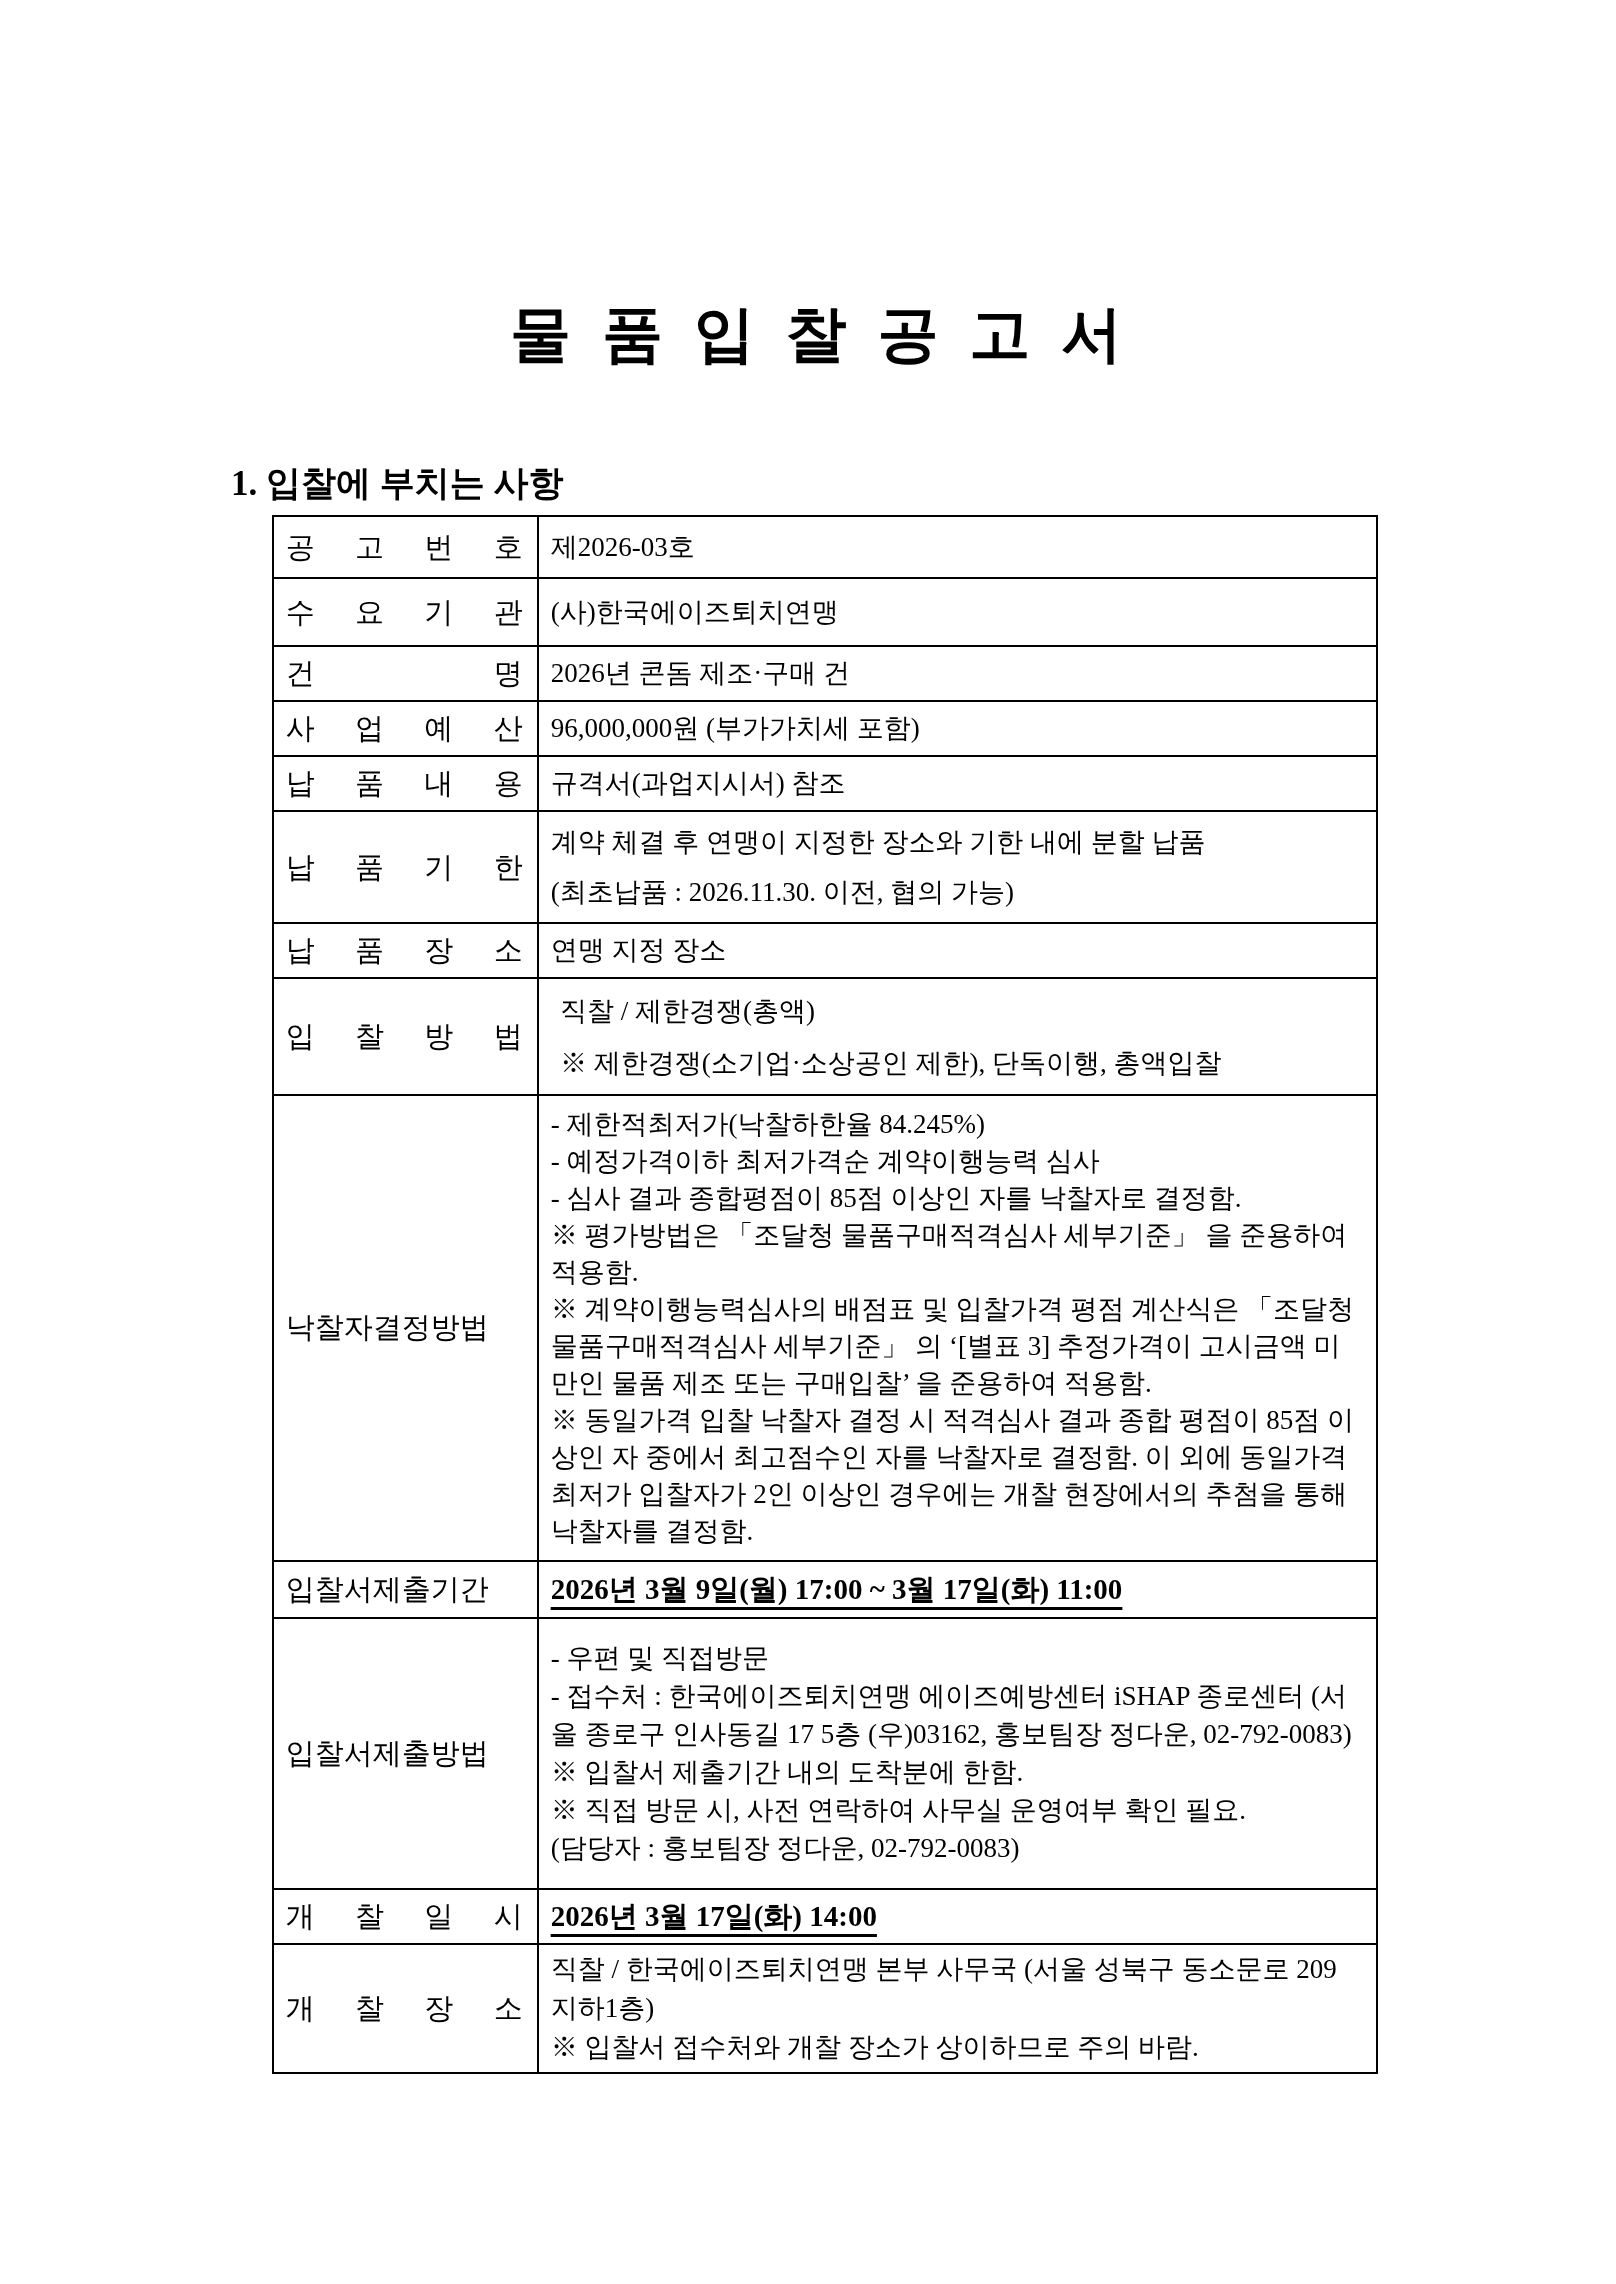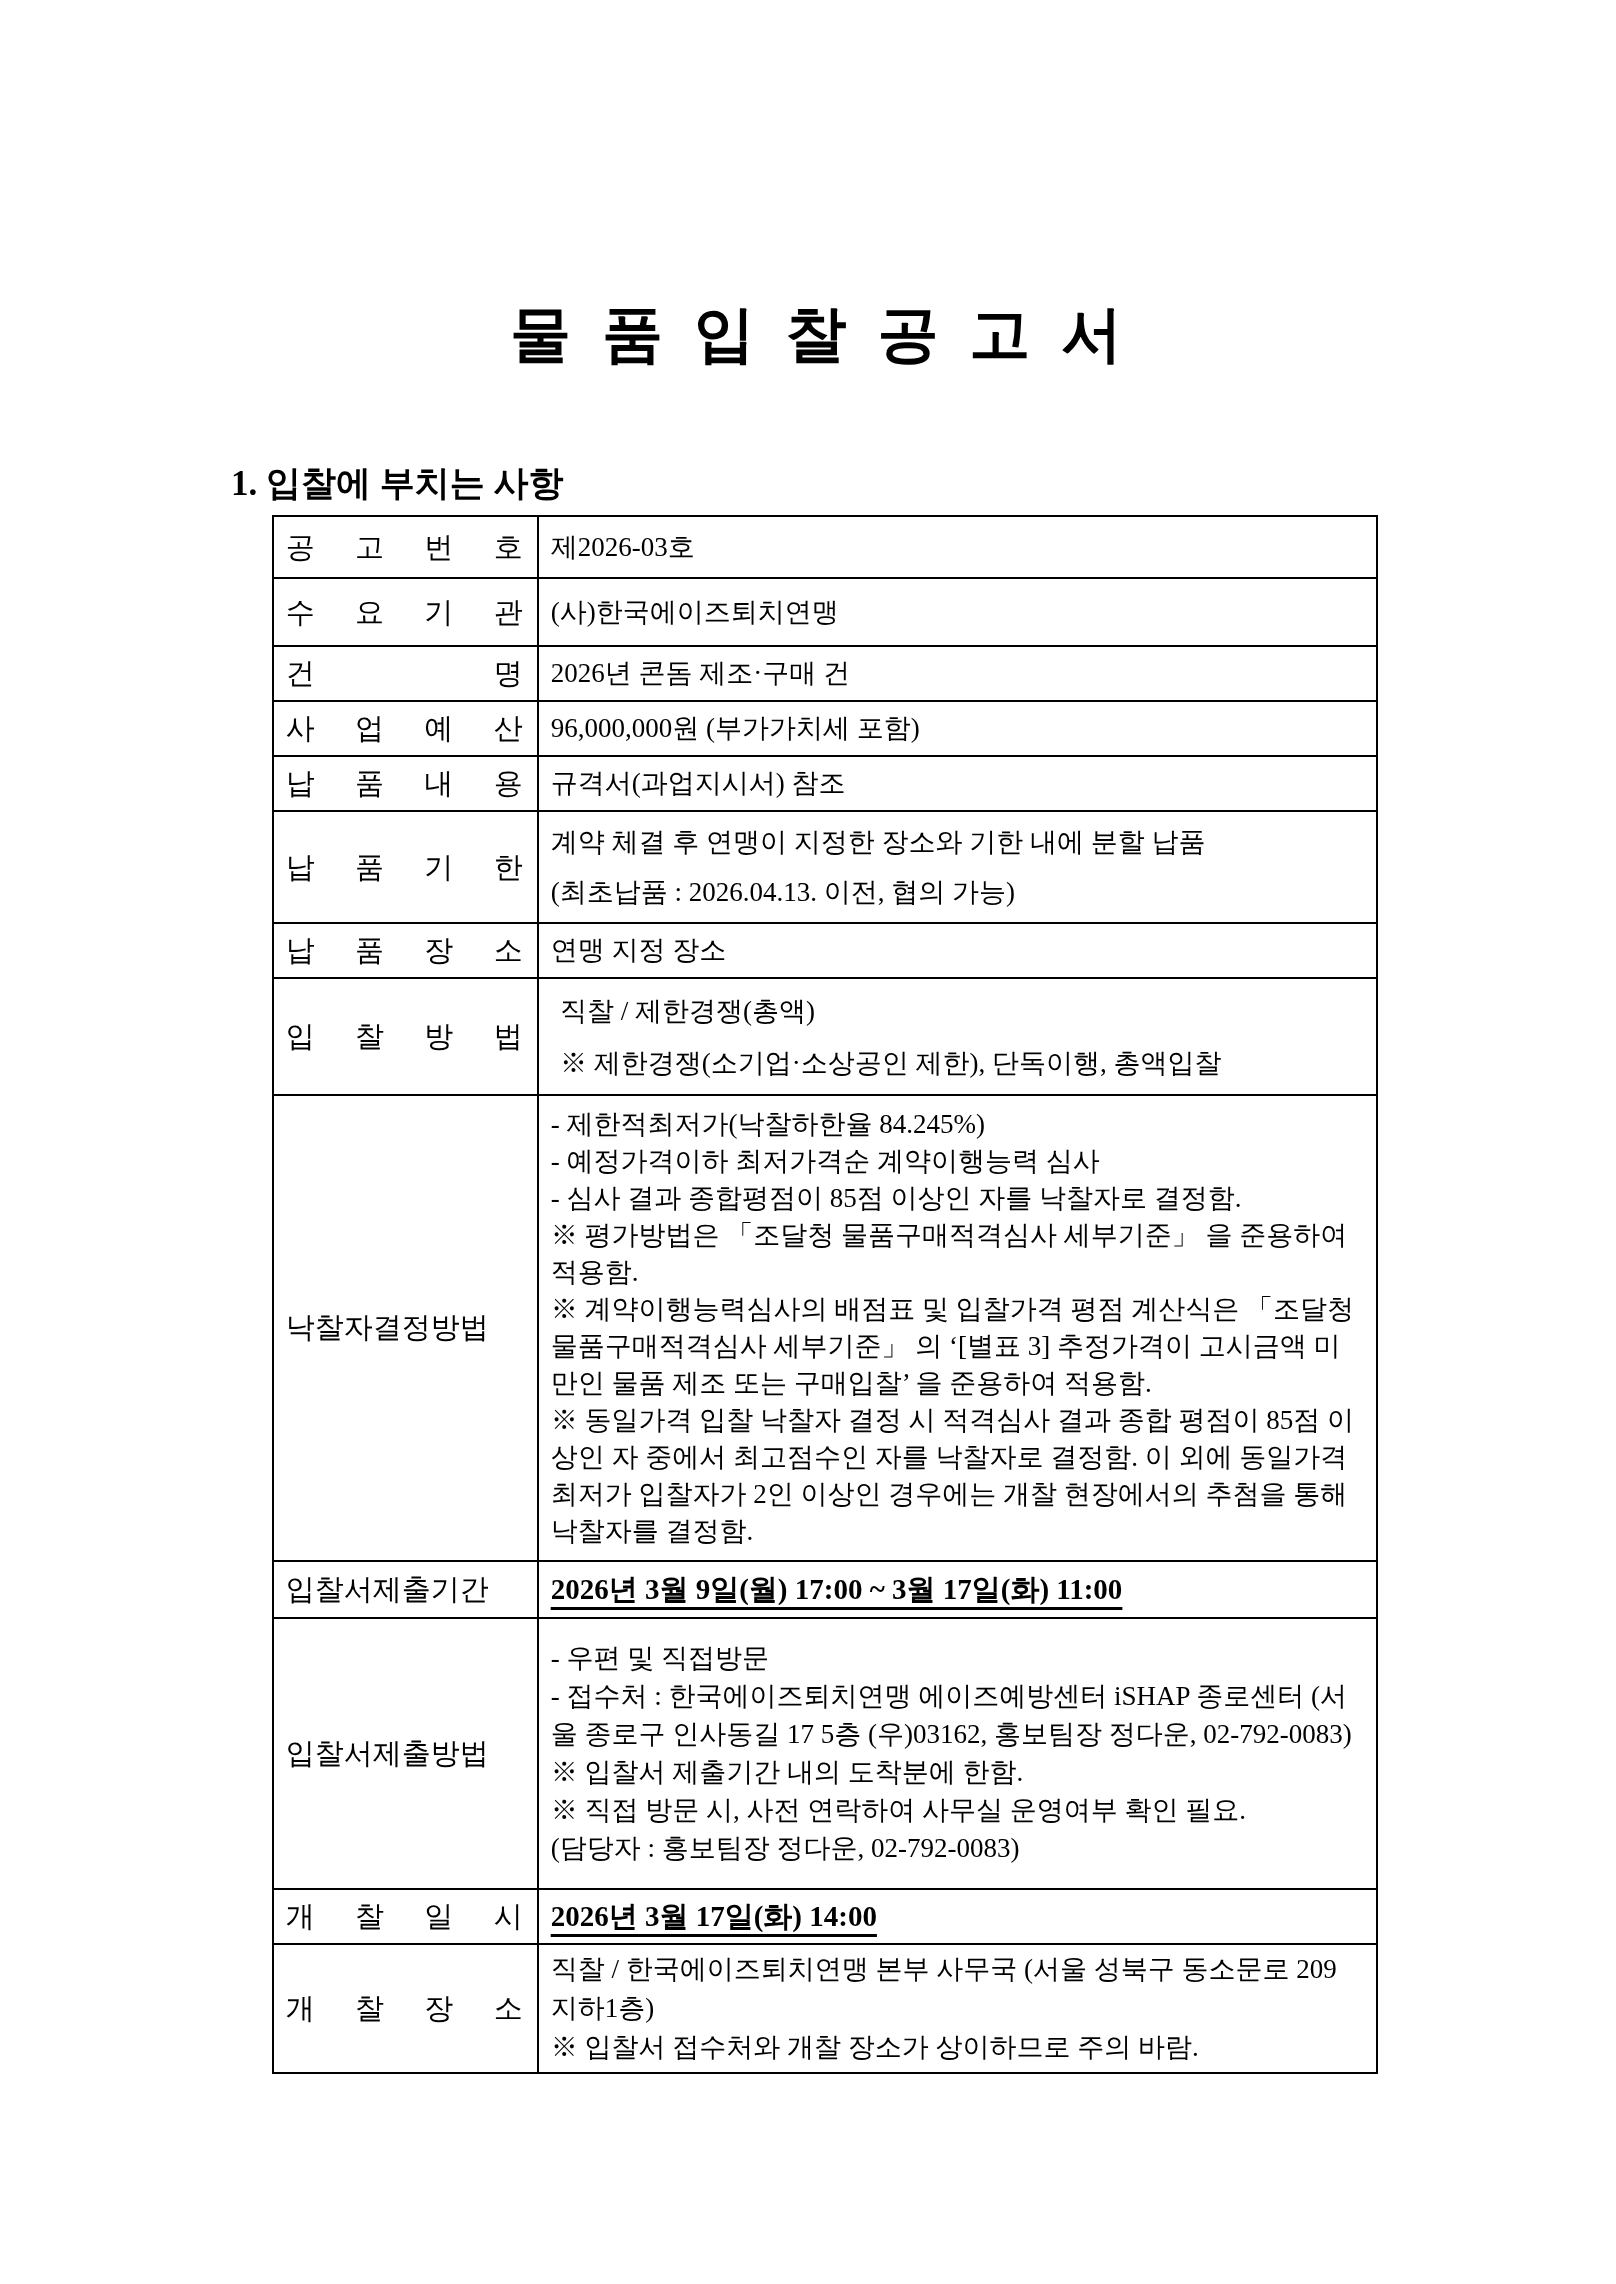--- a/index.html
+++ b/index.html
@@ -127,21 +127,21 @@
           <td class="label-cell">사 업 예 산</td>
           <td class="value-cell">96,000,000원 (부가가치세 포함)</td>
         </tr>
         <tr>
           <td class="label-cell">납 품 내 용</td>
           <td class="value-cell">규격서(과업지시서) 참조</td>
         </tr>
         <tr>
           <td class="label-cell">납 품 기 한</td>
           <td class="value-cell">계약 체결 후 연맹이 지정한 장소와 기한 내에 분할 납품
-(최초납품 : 2026.04.13. 이전, 협의 가능)</td>
+(최초납품 : 2026.11.30. 이전, 협의 가능)</td>
         </tr>
         <tr>
           <td class="label-cell">납 품 장 소</td>
           <td class="value-cell">연맹 지정 장소</td>
         </tr>
         <tr>
           <td class="label-cell">입 찰 방 법</td>
           <td class="value-cell">직찰 / 제한경쟁(총액)
 ※ 제한경쟁(소기업·소상공인 제한), 단독이행, 총액입찰</td>
         </tr>

